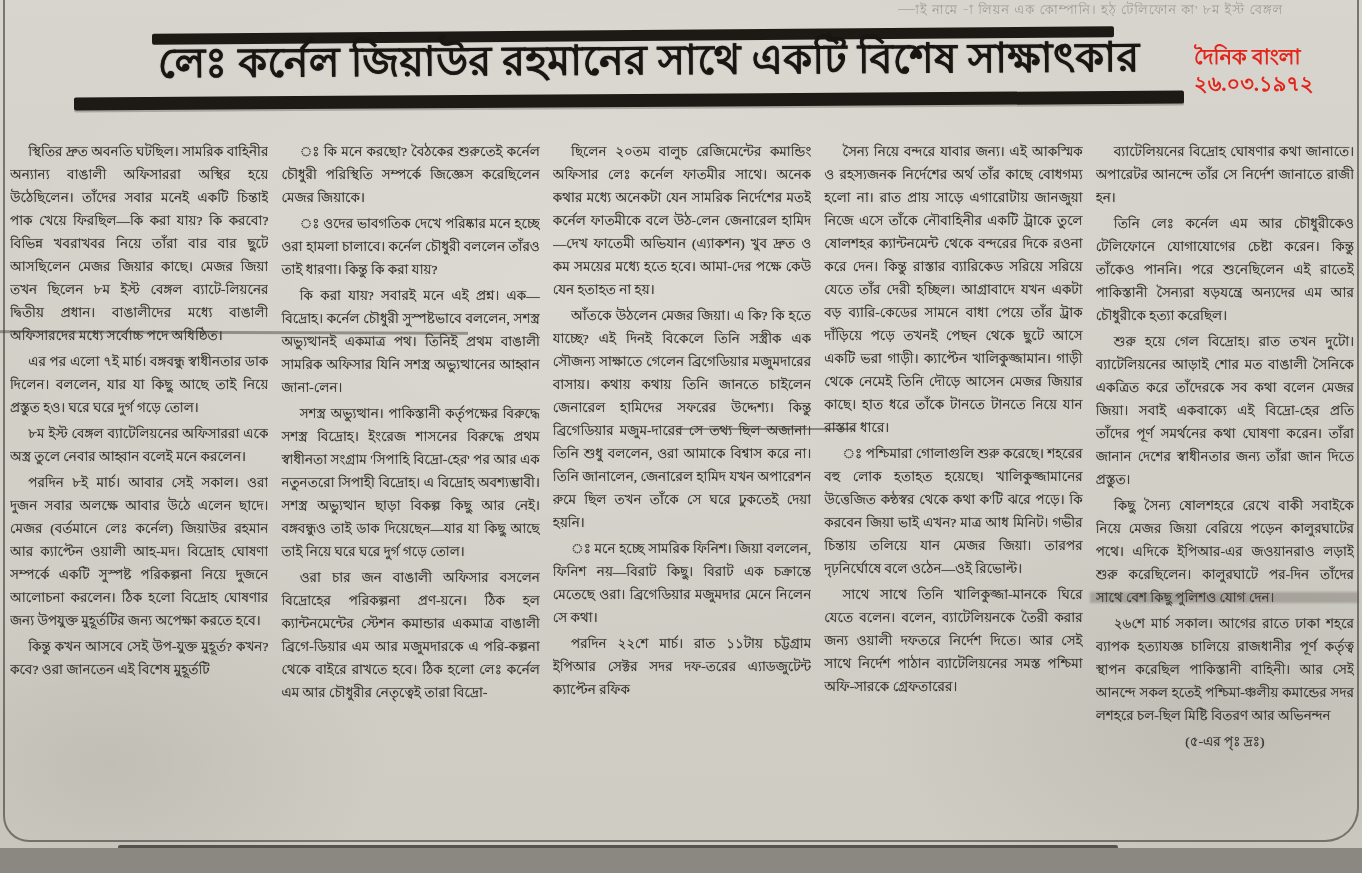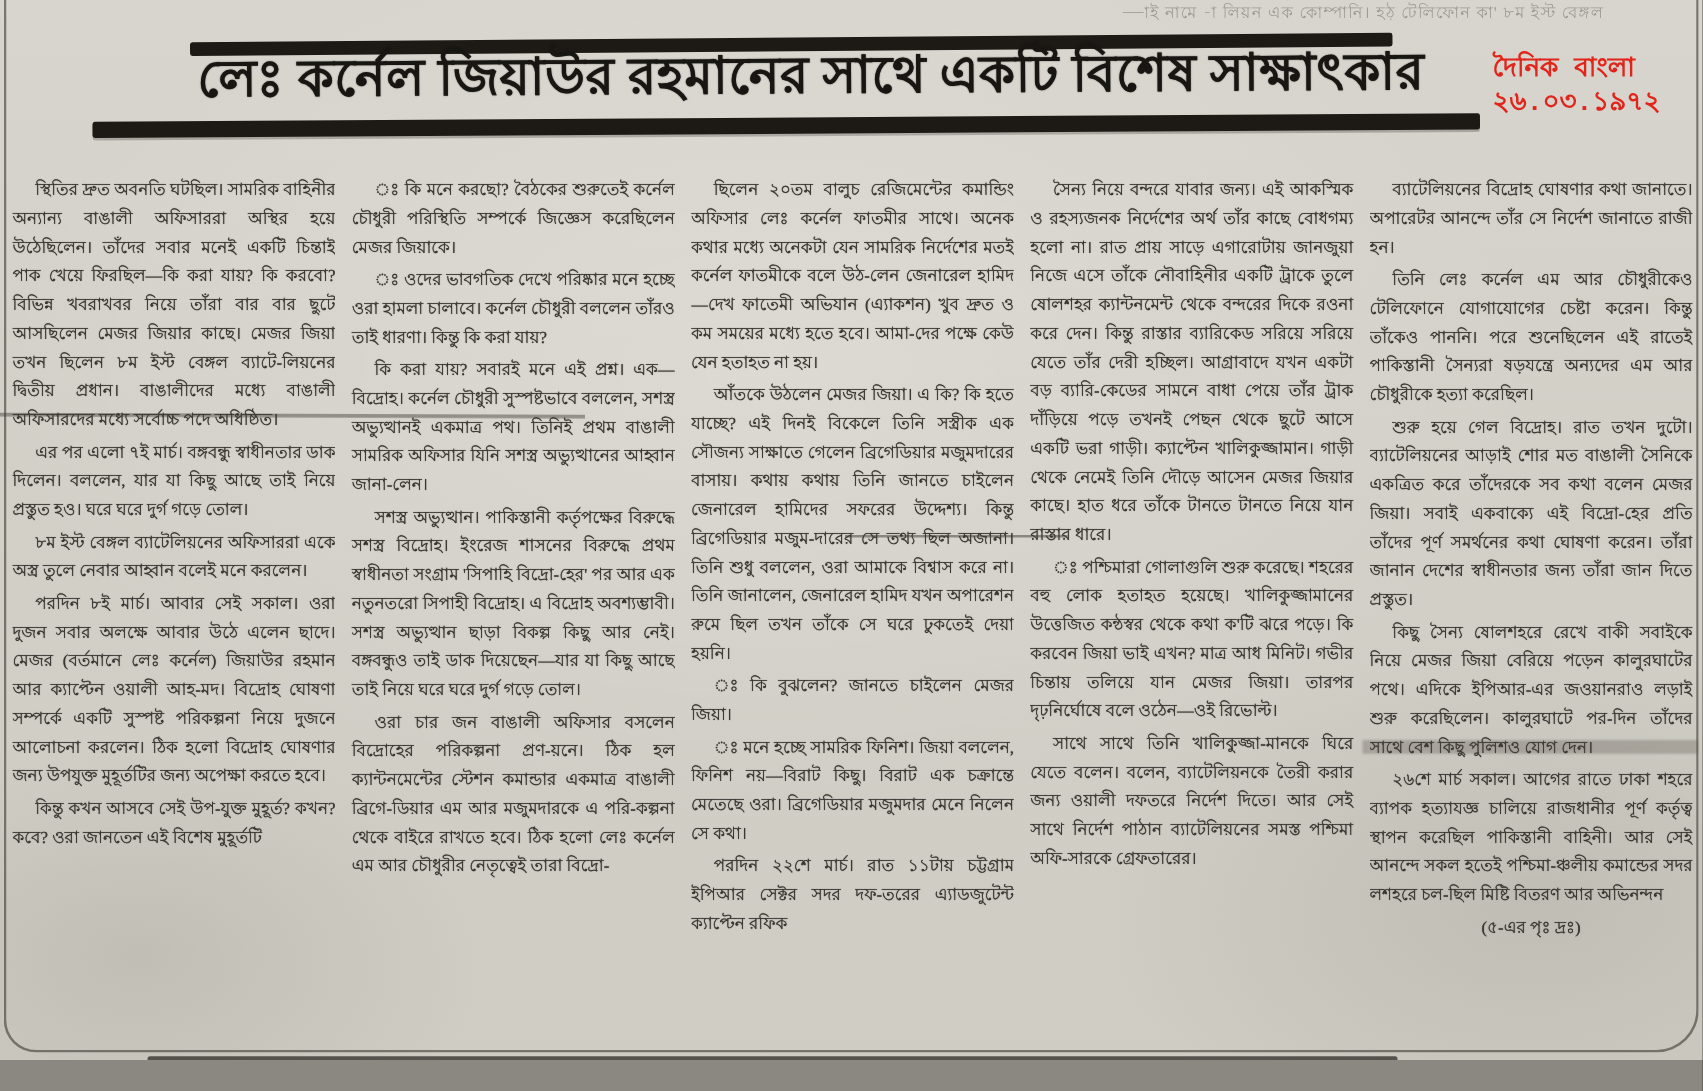--- a/index.html
+++ b/index.html
@@ -30,21 +30,21 @@
   .rule-top{position:absolute;left:152px;top:8px;width:962px;height:11px;transform:rotate(-0.45deg);}
   .rule-bottom{position:absolute;left:74px;top:72px;width:1110px;height:13px;transform:rotate(-0.35deg);box-shadow:0 2px 0 rgba(30,27,22,.25);}
   .headline{
     position:absolute;left:158px;top:16px;width:1030px;margin:0;
     font-size:41px;line-height:1.1;font-weight:bold;color:#181613;
     letter-spacing:.5px;white-space:nowrap;transform:rotate(-0.35deg);
     text-shadow:0 0 1px rgba(25,22,18,.85);
   }
   .annotation{
     position:absolute;left:1194px;top:44px;width:160px;
-    font-family:Liberation Mono, monospace;
+    font-family:Liberation Serif, serif;
     font-size:21px;line-height:1.28;font-weight:bold;
   }
   
   .article{
     position:absolute;left:10px;top:112px;width:1344px;height:756px;
     display:flex;gap:13px;
   }
   .col{
     flex:1 1 0;overflow:hidden;
     font-size:13.5px;line-height:23px;text-align:justify;
@@ -91,21 +91,20 @@
       <div class="col">
         <p>ঃ কি মনে করছো? বৈঠকের শুরুতেই কর্নেল চৌধুরী পরিস্থিতি সম্পর্কে জিজ্ঞেস করেছিলেন মেজর জিয়াকে।</p>
         <p>ঃ ওদের ভাবগতিক দেখে পরিষ্কার মনে হচ্ছে ওরা হামলা চালাবে। কর্নেল চৌধুরী বললেন তাঁরও তাই ধারণা। কিন্তু কি করা যায়?</p>
         <p>কি করা যায়? সবারই মনে এই প্রশ্ন। এক—বিদ্রোহ। কর্নেল চৌধুরী সুস্পষ্টভাবে বললেন, সশস্ত্র অভ্যুত্থানই একমাত্র পথ। তিনিই প্রথম বাঙালী সামরিক অফিসার যিনি সশস্ত্র অভ্যুত্থানের আহ্বান জানা-লেন।</p>
         <p>সশস্ত্র অভ্যুত্থান। পাকিস্তানী কর্তৃপক্ষের বিরুদ্ধে সশস্ত্র বিদ্রোহ। ইংরেজ শাসনের বিরুদ্ধে প্রথম স্বাধীনতা সংগ্রাম 'সিপাহি বিদ্রো-হের' পর আর এক নতুনতরো সিপাহী বিদ্রোহ। এ বিদ্রোহ অবশ্যম্ভাবী। সশস্ত্র অভ্যুত্থান ছাড়া বিকল্প কিছু আর নেই। বঙ্গবন্ধুও তাই ডাক দিয়েছেন—যার যা কিছু আছে তাই নিয়ে ঘরে ঘরে দুর্গ গড়ে তোল।</p>
         <p>ওরা চার জন বাঙালী অফিসার বসলেন বিদ্রোহের পরিকল্পনা প্রণ-য়নে। ঠিক হল ক্যান্টনমেন্টের স্টেশন কমান্ডার একমাত্র বাঙালী ব্রিগে-ডিয়ার এম আর মজুমদারকে এ পরি-কল্পনা থেকে বাইরে রাখতে হবে। ঠিক হলো লেঃ কর্নেল এম আর চৌধুরীর নেতৃত্বেই তারা বিদ্রো-</p>
       </div>
       <div class="col">
         <p>ছিলেন ২০তম বালুচ রেজিমেন্টের কমান্ডিং অফিসার লেঃ কর্নেল ফাতমীর সাথে। অনেক কথার মধ্যে অনেকটা যেন সামরিক নির্দেশের মতই কর্নেল ফাতমীকে বলে উঠ-লেন জেনারেল হামিদ—দেখ ফাতেমী অভিযান (এ্যাকশন) খুব দ্রুত ও কম সময়ের মধ্যে হতে হবে। আমা-দের পক্ষে কেউ যেন হতাহত না হয়।</p>
         <p>আঁতকে উঠলেন মেজর জিয়া। এ কি? কি হতে যাচ্ছে? এই দিনই বিকেলে তিনি সস্ত্রীক এক সৌজন্য সাক্ষাতে গেলেন ব্রিগেডিয়ার মজুমদারের বাসায়। কথায় কথায় তিনি জানতে চাইলেন জেনারেল হামিদের সফরের উদ্দেশ্য। কিন্তু ব্রিগেডিয়ার মজুম-দারের সে তথ্য ছিল অজানা। তিনি শুধু বললেন, ওরা আমাকে বিশ্বাস করে না। তিনি জানালেন, জেনারেল হামিদ যখন অপারেশন রুমে ছিল তখন তাঁকে সে ঘরে ঢুকতেই দেয়া হয়নি।</p>
-        <p>ঃ কি বুঝলেন? জানতে চাইলেন মেজর জিয়া।</p>
         <p>ঃ মনে হচ্ছে সামরিক ফিনিশ। জিয়া বললেন, ফিনিশ নয়—বিরাট কিছু। বিরাট এক চক্রান্তে মেতেছে ওরা। ব্রিগেডিয়ার মজুমদার মেনে নিলেন সে কথা।</p>
         <p>পরদিন ২২শে মার্চ। রাত ১১টায় চট্টগ্রাম ইপিআর সেক্টর সদর দফ-তরের এ্যাডজুটেন্ট ক্যাপ্টেন রফিক</p>
       </div>
       <div class="col">
         <p>সৈন্য নিয়ে বন্দরে যাবার জন্য। এই আকস্মিক ও রহস্যজনক নির্দেশের অর্থ তাঁর কাছে বোধগম্য হলো না। রাত প্রায় সাড়ে এগারোটায় জানজুয়া নিজে এসে তাঁকে নৌবাহিনীর একটি ট্রাকে তুলে ষোলশহর ক্যান্টনমেন্ট থেকে বন্দরের দিকে রওনা করে দেন। কিন্তু রাস্তার ব্যারিকেড সরিয়ে সরিয়ে যেতে তাঁর দেরী হচ্ছিল। আগ্রাবাদে যখন একটা বড় ব্যারি-কেডের সামনে বাধা পেয়ে তাঁর ট্রাক দাঁড়িয়ে পড়ে তখনই পেছন থেকে ছুটে আসে একটি ভরা গাড়ী। ক্যাপ্টেন খালিকুজ্জামান। গাড়ী থেকে নেমেই তিনি দৌড়ে আসেন মেজর জিয়ার কাছে। হাত ধরে তাঁকে টানতে টানতে নিয়ে যান রাস্তার ধারে।</p>
         <p>ঃ পশ্চিমারা গোলাগুলি শুরু করেছে। শহরের বহু লোক হতাহত হয়েছে। খালিকুজ্জামানের উত্তেজিত কন্ঠস্বর থেকে কথা ক'টি ঝরে পড়ে। কি করবেন জিয়া ভাই এখন? মাত্র আধ মিনিট। গভীর চিন্তায় তলিয়ে যান মেজর জিয়া। তারপর দৃঢ়নির্ঘোষে বলে ওঠেন—ওই রিভোল্ট।</p>
         <p>সাথে সাথে তিনি খালিকুজ্জা-মানকে ঘিরে যেতে বলেন। বলেন, ব্যাটেলিয়নকে তৈরী করার জন্য ওয়ালী দফতরে নির্দেশ দিতে। আর সেই সাথে নির্দেশ পাঠান ব্যাটেলিয়নের সমস্ত পশ্চিমা অফি-সারকে গ্রেফতারের।</p>
       </div>
       <div class="col">
         <p>ব্যাটেলিয়নের বিদ্রোহ ঘোষণার কথা জানাতে। অপারেটর আনন্দে তাঁর সে নির্দেশ জানাতে রাজী হন।</p>

